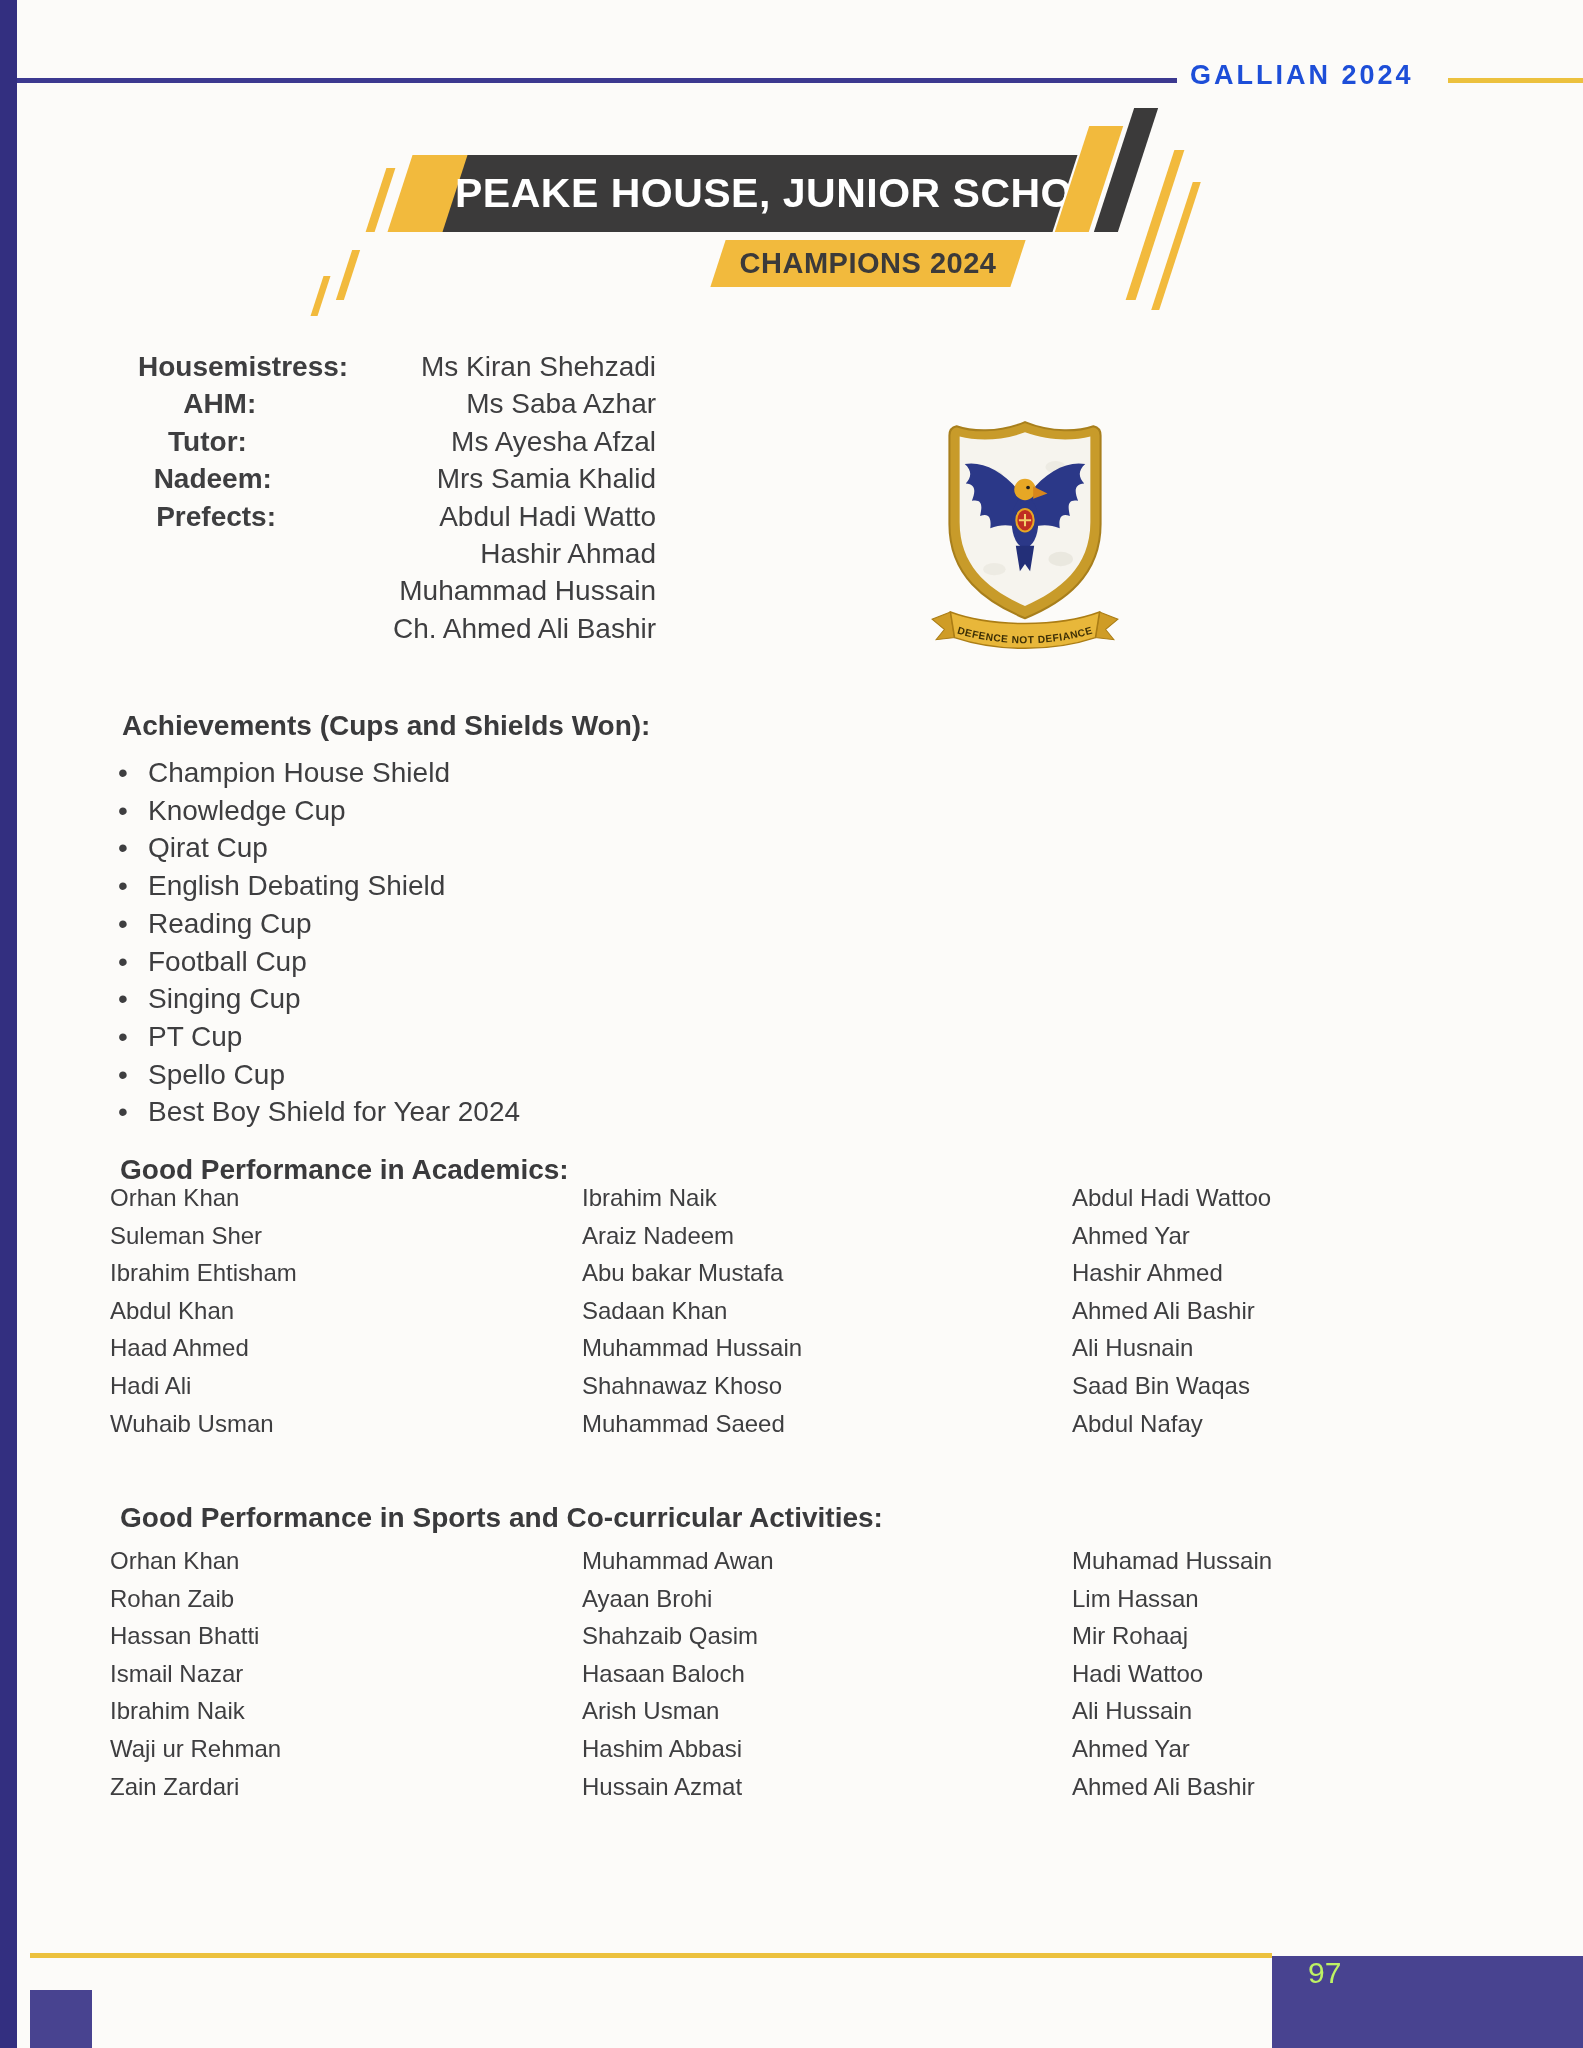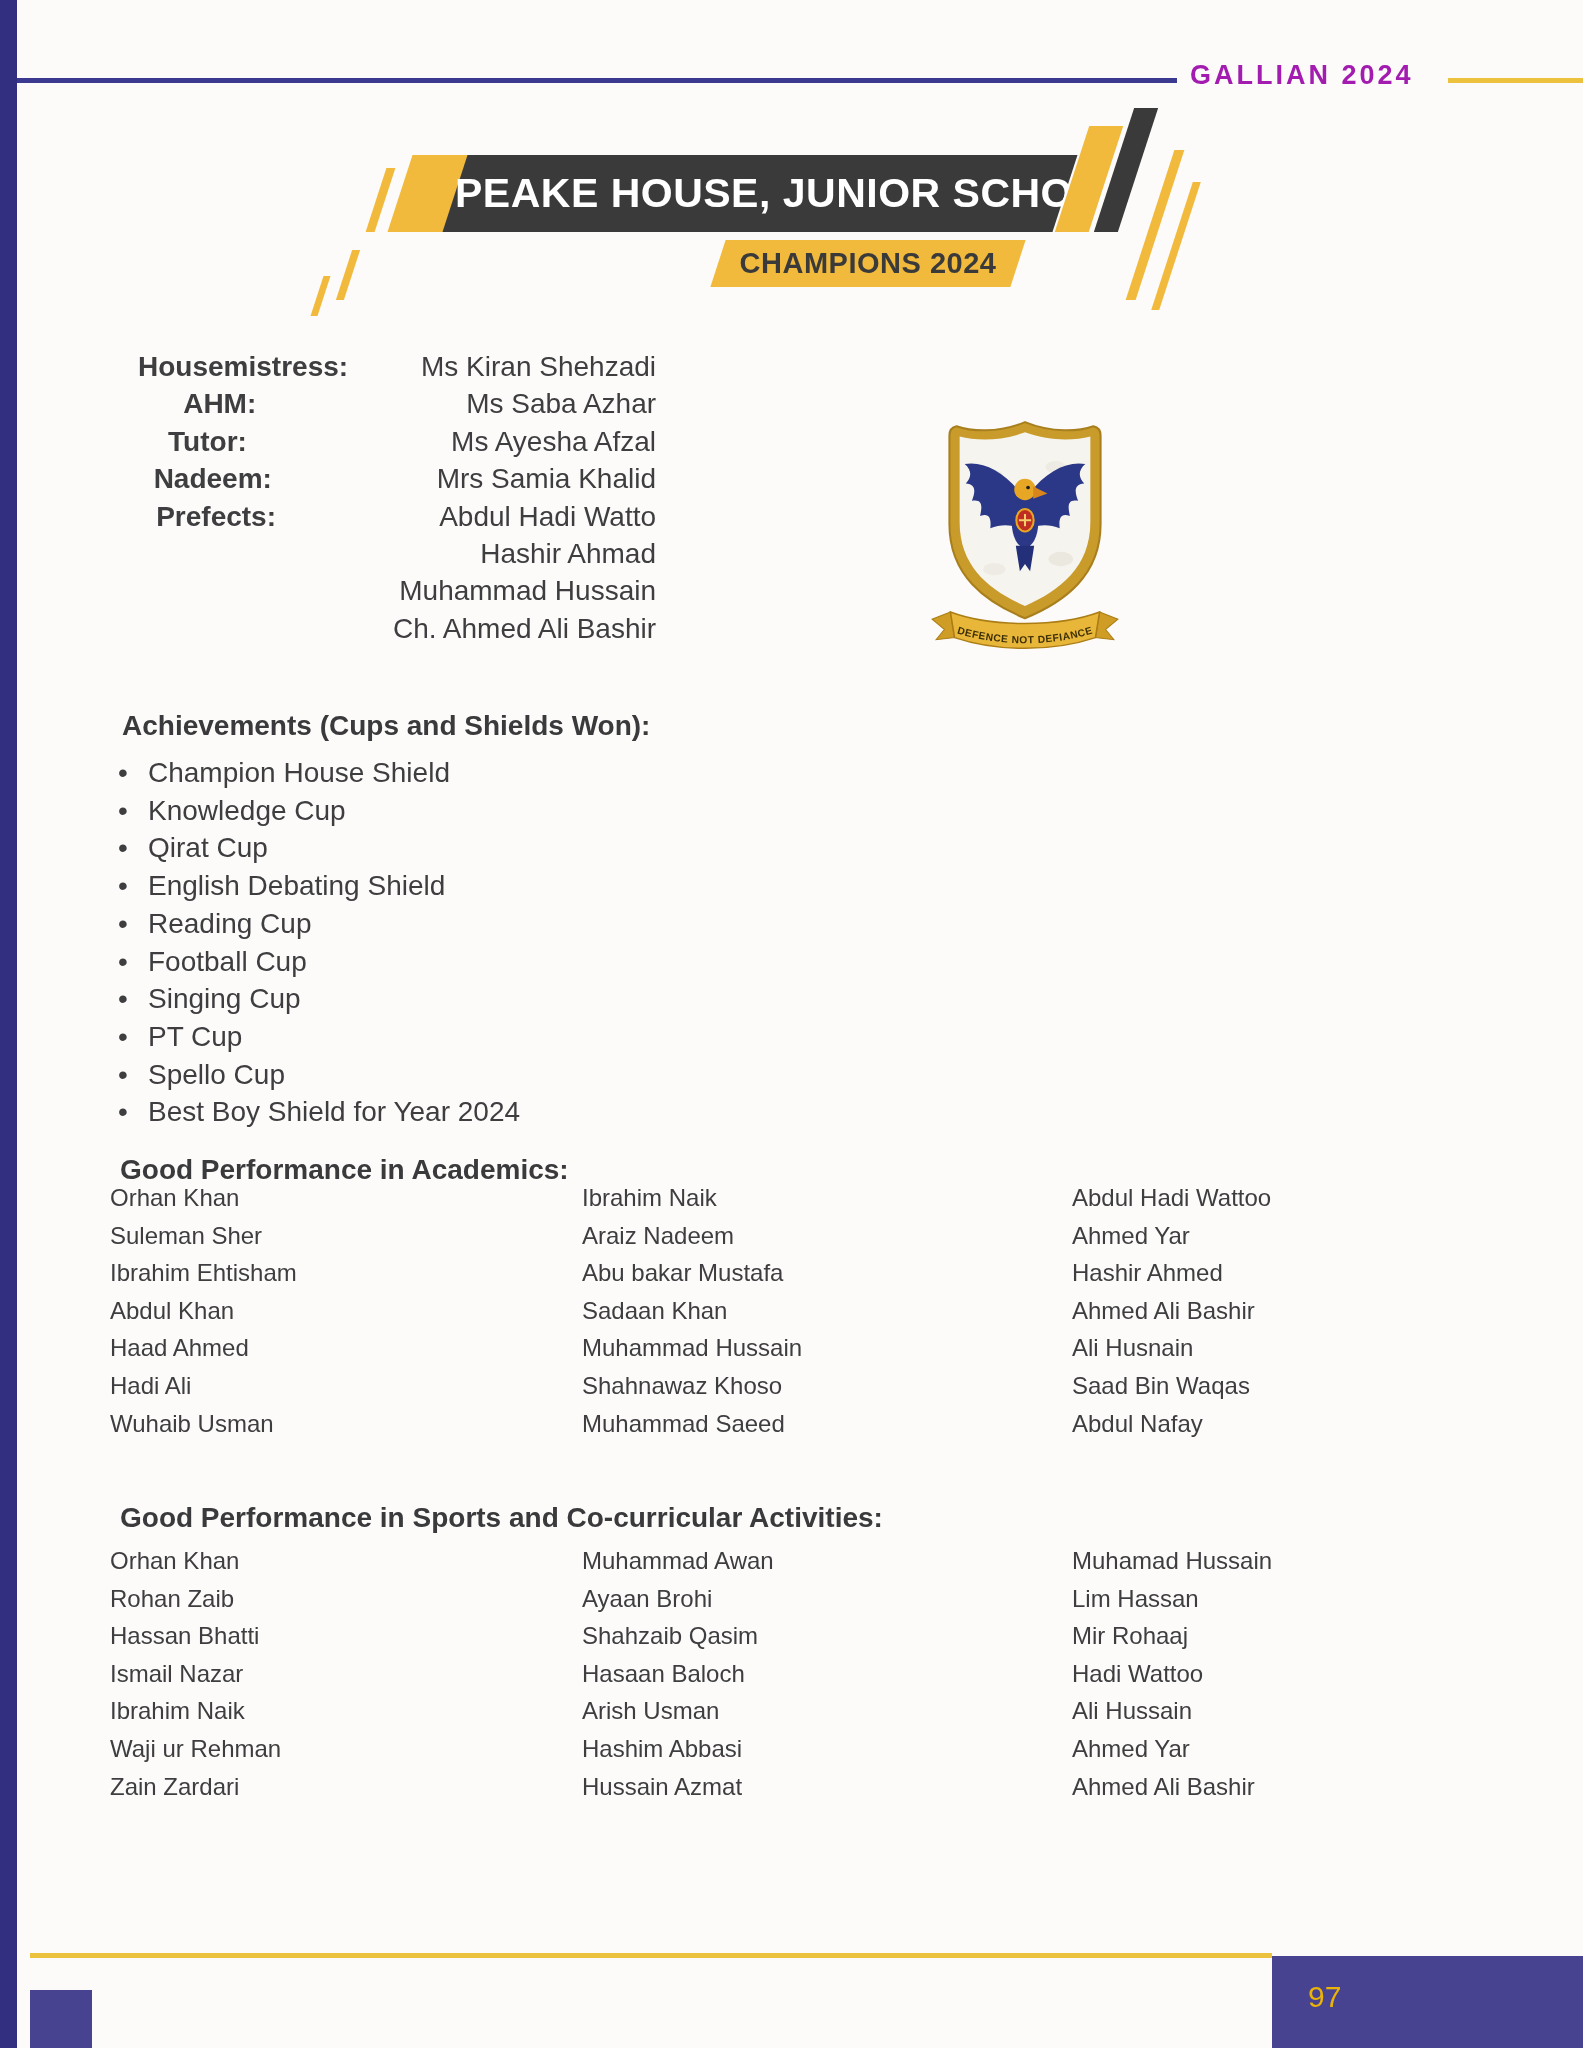--- a/index.html
+++ b/index.html
@@ -9,21 +9,21 @@
   }
   
   .left-bar{position:absolute;left:0;top:0;width:17px;height:2048px;background:#332f80;}
 
   
   .rule{position:absolute;height:5px;top:78px;}
   .rule-blue{left:17px;width:1160px;background:#3c3990;}
   .rule-gold{left:1448px;width:135px;background:#ecc13e;}
   .mag-title{
     position:absolute;left:1190px;top:60px;width:256px;
-    font-size:27px;font-weight:bold;letter-spacing:3px;color:#a21caf;white-space:nowrap;
+    font-size:27px;font-weight:bold;letter-spacing:3px;color:#1d4ed8;white-space:nowrap;
   }
 
   
   .skew{transform:skewX(-18deg);position:absolute;}
   .unskew{transform:skewX(18deg);display:block;width:100%;text-align:center;}
   .banner-dark{left:455px;top:155px;width:610px;height:77px;background:#3b3a3a;}
   .banner-dark .unskew{
     line-height:77px;color:#fff;font-weight:bold;font-size:41px;letter-spacing:0.5px;white-space:nowrap;
   }
   .banner-gold-sub{left:718px;top:240px;width:300px;height:47px;background:#f2ba3d;}
@@ -62,21 +62,21 @@
   .names-col div{white-space:nowrap;}
   .acad-h{top:1142px;}
   .sport-h{top:1490px;}
   .acad-col{top:1179px;}
   .sport-col{top:1542px;}
   .c1{left:110px;} .c2{left:582px;} .c3{left:1072px;}
 
   
   .foot-gold{position:absolute;left:30px;top:1953px;width:1242px;height:5px;background:#ecc13e;}
   .foot-purple{position:absolute;left:1272px;top:1956px;width:311px;height:92px;background:#484390;}
-  .page-num{position:absolute;left:36px;top:24px;color:#eab308;font-size:30px;}
+  .page-num{position:absolute;left:36px;top:0;color:#bef264;font-size:30px;}
   .foot-corner{position:absolute;left:30px;top:1990px;width:62px;height:58px;background:#484390;}
 </style>
 </head>
 <body>
 
 <div class="page">
 
   <div class="left-bar"></div>
 
   <div class="rule rule-blue"></div>

